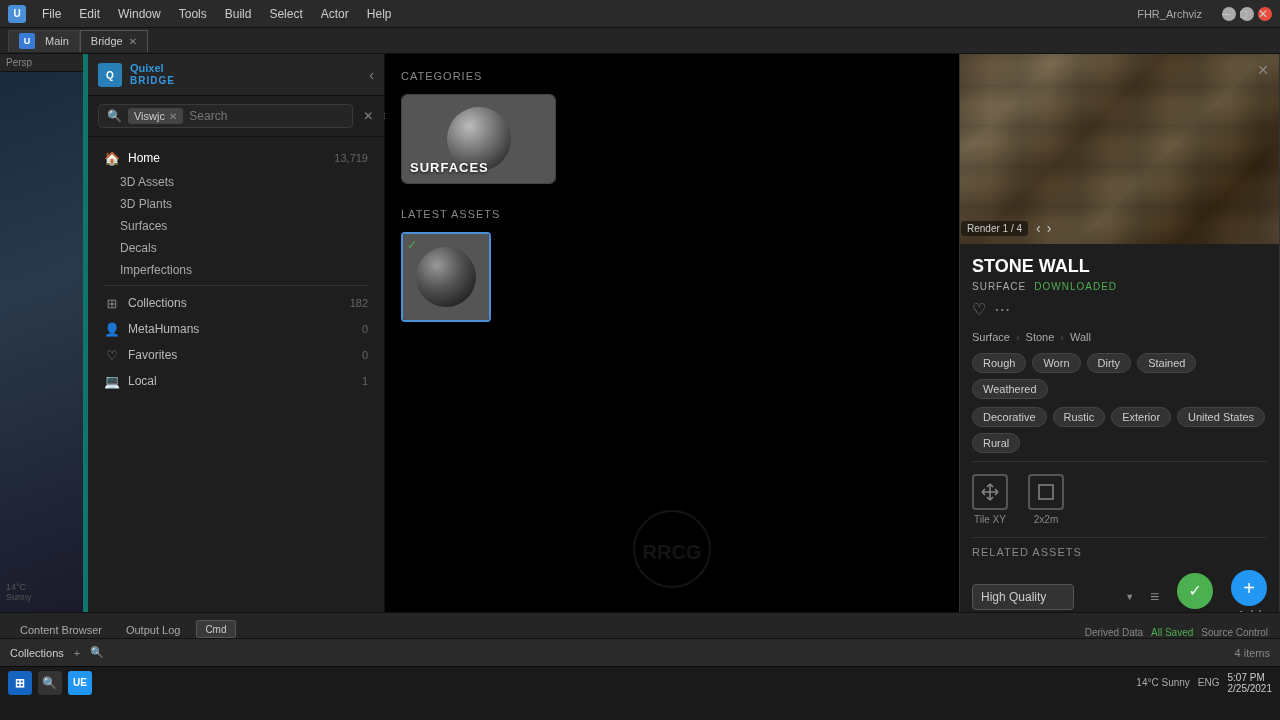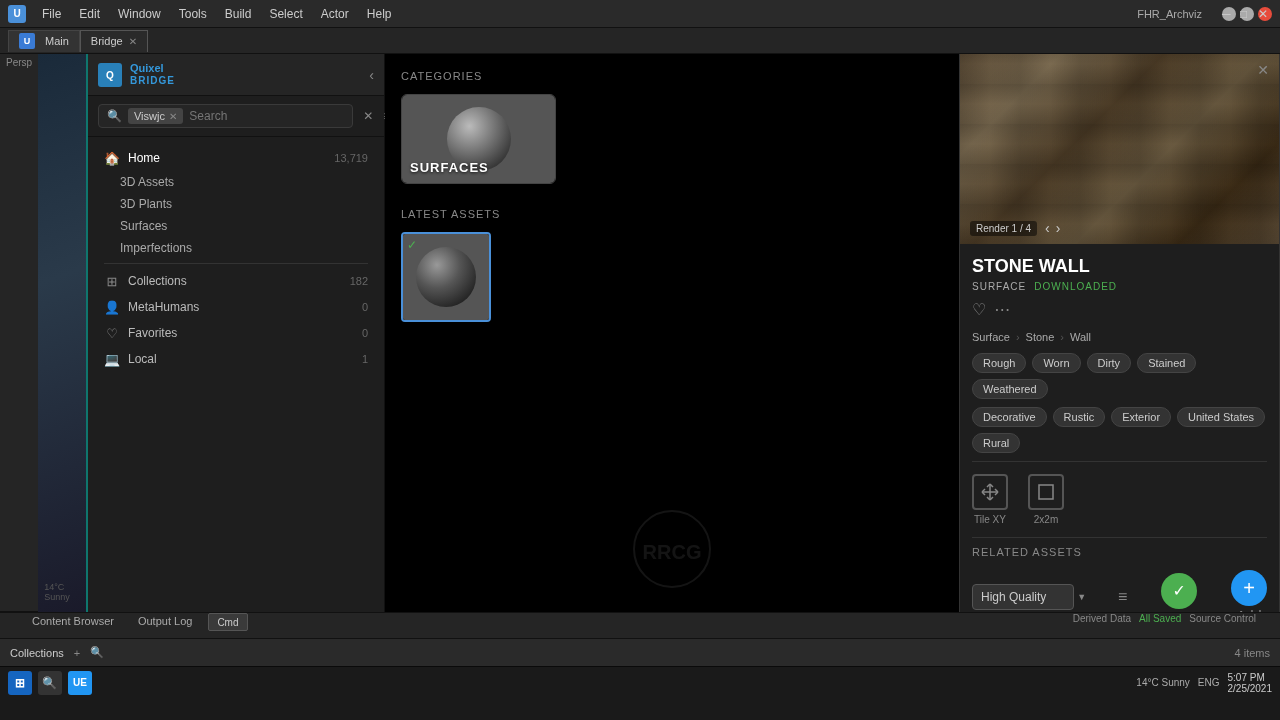--- a/index.html
+++ b/index.html
@@ -20,21 +20,21 @@
     
     #tab-bar { background: #252525; height: 26px; display: flex; align-items: center; padding: 0 8px; border-bottom: 1px solid #111; }
     #tab-bar .tab { display: flex; align-items: center; background: #333; border: 1px solid #444; border-bottom: none; padding: 2px 10px; font-size: 11px; color: #ccc; cursor: pointer; gap: 6px; height: 22px; }
     #tab-bar .tab .tab-close { color: #888; font-size: 10px; }
     #tab-bar .ue-icon { width: 16px; height: 16px; background: #3a7bd5; border-radius: 2px; display: flex; align-items: center; justify-content: center; color: white; font-size: 9px; font-weight: bold; margin-right: 4px; }
 
     
     #main { display: flex; height: calc(720px - 28px - 26px - 26px - 28px - 28px); }
 
     
-    #viewport { width: 88px; background: #1e1e1e; border-right: 2px solid #0f766e; display: flex; }
+    #viewport { width: 88px; background: #1e1e1e; border-right: 5px solid #0f766e; display: flex; flex-direction: column; }
     #viewport-header { background: #252525; padding: 3px 6px; font-size: 10px; color: #888; border-bottom: 1px solid #111; }
     #viewport-body { flex: 1; background: #2a3a4a; position: relative; }
 
     
     #bridge-panel { width: 297px; background: #1e1e1e; display: flex; flex-direction: column; border-right: 1px solid #111; }
 
     
     #bridge-header { background: #252525; padding: 8px 10px; display: flex; align-items: center; gap: 8px; border-bottom: 1px solid #111; }
     #bridge-logo { width: 24px; height: 24px; background: #2980b9; border-radius: 3px; display: flex; align-items: center; justify-content: center; color: white; font-size: 8px; font-weight: bold; }
     #bridge-title { font-size: 13px; font-weight: bold; color: #3498db; line-height: 1.2; }
@@ -85,21 +85,21 @@
 
     
     #detail-panel { width: 320px; background: #1e1e1e; border-left: 1px solid #333; display: flex; flex-direction: column; position: relative; }
     #detail-close { position: absolute; top: 8px; right: 10px; color: #888; cursor: pointer; font-size: 14px; z-index: 10; }
     #detail-image { width: 100%; height: 190px; background: #333; position: relative; overflow: hidden; }
     
     #stone-texture { width: 100%; height: 100%; background: 
       repeating-linear-gradient(0deg, rgba(0,0,0,0.1) 0px, rgba(0,0,0,0) 20px, rgba(0,0,0,0.15) 40px),
       repeating-linear-gradient(90deg, rgba(0,0,0,0.1) 0px, rgba(0,0,0,0) 30px, rgba(0,0,0,0.1) 60px),
       linear-gradient(135deg, #5a4a35 0%, #7a6a50 20%, #4a3a25 40%, #6a5a40 60%, #3a2a15 80%, #5a4a35 100%); }
-    #detail-render-nav { position: absolute; bottom: 8px; left: 10px; display: flex; align-items: center; gap: 6px; }
+    #detail-render-nav { position: absolute; bottom: 8px; left: 1px; display: flex; align-items: center; gap: 6px; }
     #render-label { font-size: 10px; color: #ccc; background: rgba(0,0,0,0.5); padding: 2px 6px; border-radius: 3px; }
     #render-nav-btns { display: flex; gap: 2px; }
     #render-nav-btns span { color: #ccc; cursor: pointer; font-size: 14px; padding: 0 2px; }
 
     #detail-content { padding: 12px; flex: 1; overflow-y: auto; }
     #asset-name { font-size: 18px; font-weight: bold; color: #fff; margin-bottom: 4px; }
     #asset-meta { display: flex; align-items: center; gap: 8px; margin-bottom: 8px; }
     #asset-type { font-size: 10px; color: #aaa; letter-spacing: 1px; }
     #asset-status { font-size: 10px; color: #4CAF50; letter-spacing: 1px; }
     #asset-actions { display: flex; align-items: center; gap: 8px; margin-bottom: 12px; }
@@ -113,42 +113,42 @@
     .tags-row { display: flex; flex-wrap: wrap; gap: 6px; margin-bottom: 8px; }
     .tag { padding: 3px 10px; background: #333; border: 1px solid #444; border-radius: 12px; font-size: 11px; color: #ccc; cursor: pointer; }
 
     #tile-options { display: flex; align-items: center; gap: 20px; padding: 12px 0; border-top: 1px solid #333; border-bottom: 1px solid #333; margin: 8px 0; }
     .tile-option { display: flex; flex-direction: column; align-items: center; gap: 4px; cursor: pointer; }
     .tile-icon { width: 36px; height: 36px; border: 2px solid #555; border-radius: 4px; display: flex; align-items: center; justify-content: center; color: #888; font-size: 16px; }
     .tile-label { font-size: 10px; color: #888; }
 
     #related-section { margin-top: 8px; }
     #related-title { font-size: 11px; color: #888; letter-spacing: 1px; text-transform: uppercase; margin-bottom: 10px; }
-    #related-controls { display: flex; align-items: center; gap: 24px; margin-top: 12px; }
+    #related-controls { display: flex; align-items: center; gap: 8px; margin-top: 12px; }
     #quality-select { background: #333; border: 1px solid #555; color: #ccc; font-size: 12px; padding: 5px 8px; border-radius: 4px; flex: 1; cursor: pointer; appearance: none; }
     #quality-select-wrap { flex: 1; position: relative; }
     #quality-select-wrap::after { content: '▼'; position: absolute; right: 8px; top: 50%; transform: translateY(-50%); color: #888; font-size: 9px; pointer-events: none; }
     #related-filter-btn { color: #888; cursor: pointer; font-size: 16px; }
     #download-btn { width: 36px; height: 36px; border-radius: 50%; background: #4CAF50; display: flex; align-items: center; justify-content: center; color: white; font-size: 16px; cursor: pointer; }
     #add-btn { width: 36px; height: 36px; border-radius: 50%; background: #2196F3; display: flex; align-items: center; justify-content: center; color: white; font-size: 20px; cursor: pointer; }
     #downloaded-label { font-size: 10px; color: #888; text-align: center; }
     #add-label { font-size: 14px; color: #888; text-align: center; }
     #content-browser-bar { height: 28px; background: #2a2a2a; border-top: 1px solid #111; display: flex; align-items: center; padding: 0 10px; gap: 10px; font-size: 11px; color: #888; }
     #collections-tab { font-size: 11px; color: #ccc; }
     #items-count { margin-left: auto; color: #888; }
     #taskbar { height: 32px; background: #1a1a1a; display: flex; align-items: center; padding: 0 8px; gap: 6px; border-top: 1px solid #0a0a0a; }
     #taskbar .task-icon { width: 24px; height: 24px; border-radius: 3px; display: flex; align-items: center; justify-content: center; cursor: pointer; }
     #taskbar-right { margin-left: auto; display: flex; align-items: center; gap: 8px; font-size: 10px; color: #aaa; }
     #clock { font-size: 10px; color: #ccc; }
 
     
     #scene-panel-inner { width: 200px; background: #1e1e1e; border-left: 1px solid #333; overflow: hidden; }
 
     
-    #console-bar { background: #252525; height: 26px; display: flex; align-items: flex-start; padding: 0 24px; gap: 8px; border-top: 1px solid #111; }
+    #console-bar { background: #252525; height: 26px; display: flex; align-items: flex-end; padding: 0 12px; gap: 8px; border-top: 1px solid #111; }
     #console-bar .tab-label { font-size: 11px; color: #aaa; padding: 2px 8px; cursor: pointer; }
     #console-input { flex: 1; background: #2a2a2a; border: 1px solid #444; border-radius: 3px; color: #ccc; font-size: 11px; padding: 2px 8px; height: 18px; }
     #cmd-btn { background: #3a3a3a; border: 1px solid #555; color: #ccc; font-size: 10px; padding: 1px 8px; cursor: pointer; border-radius: 2px; height: 18px; }
     #weather { font-size: 10px; color: #aaa; }
   </style>
 </head>
 <body>
 
 <div id="top-bar">
   <div class="logo">U</div>
@@ -230,20 +230,23 @@
         <span class="nav-count">13,719</span>
       </div>
       <div class="nav-sub-item">
         <span>3D Assets</span>
       </div>
       <div class="nav-sub-item">
         <span>3D Plants</span>
       </div>
       <div class="nav-sub-item">
         <span>Surfaces</span>
+      </div>
+      <div class="nav-sub-item">
+        <span>Decals</span>
       </div>
       <div class="nav-sub-item">
         <span>Imperfections</span>
       </div>
 
       <div class="nav-divider"></div>
 
       <div class="nav-collections nav-item">
         <div class="nav-icon">⊞</div>
         <span class="nav-label">Collections</span>

